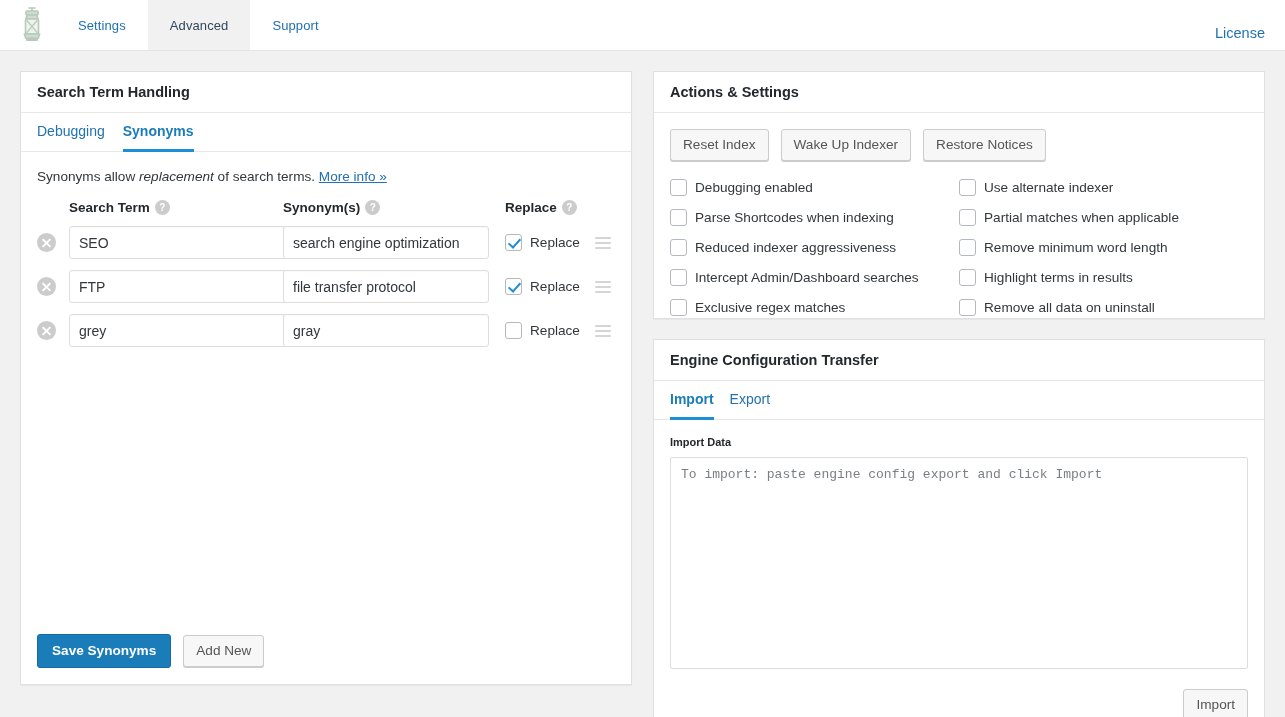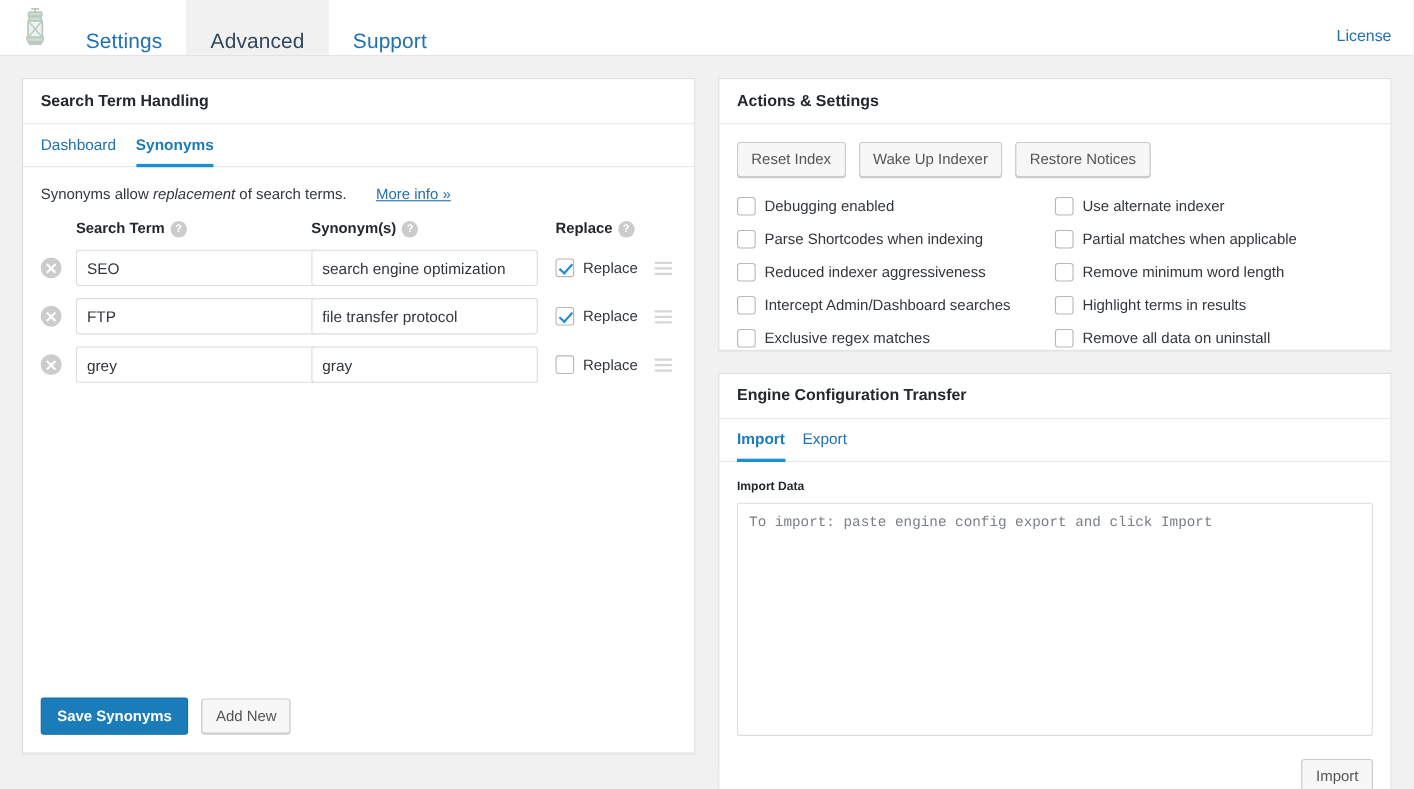--- a/index.html
+++ b/index.html
@@ -22,23 +22,23 @@
     position: relative;
   }
   .logo-wrap {
     width: 56px;
     display: flex; align-items: center; justify-content: center;
     padding-left: 8px;
   }
   .logo-wrap svg { display: block; }
   .nav-tabs { display: flex; align-items: stretch; }
   .nav-tab {
-    display: flex; align-items: flex-end;
+    display: flex; align-items: center;
     padding: 0 22px;
-    font-size: 19px;
+    font-size: 13px;
     color: #2271b1;
     background: #ffffff;
     cursor: pointer;
     white-space: nowrap;
     letter-spacing: .1px;
   }
   .nav-tab.active {
     background: #f1f1f1;
     color: #30475c;
   }
@@ -97,21 +97,20 @@
   }
   .desc {
     padding: 17px 16px 0 16px;
     font-size: 13.6px;
     color: #32373c;
   }
   .desc i { font-style: italic; }
   .desc a {
     color: #2271b1;
     text-decoration: underline;
-    margin-left: 23px;
   }
   .syn-table { padding: 0 16px; }
   .syn-head {
     display: flex;
     align-items: center;
     margin-top: 16px;
     font-size: 13.5px;
     font-weight: bold;
     color: #23282d;
   }
@@ -325,21 +324,21 @@
 
   <div class="col-left">
     <div class="panel left-panel">
 
       <div class="panel-header">
         <span>Search Term Handling</span>
       </div>
 
       <div class="subtabs">
         <div class="subtab">
-          <span>Dashboard</span>
+          <span>Debugging</span>
         </div>
         <div class="subtab active">
           <span>Synonyms</span>
         </div>
       </div>
 
       <div class="desc">
         <span>Synonyms allow </span><i>replacement</i><span> of search terms. </span><a href="#">More info »</a>
       </div>
 

